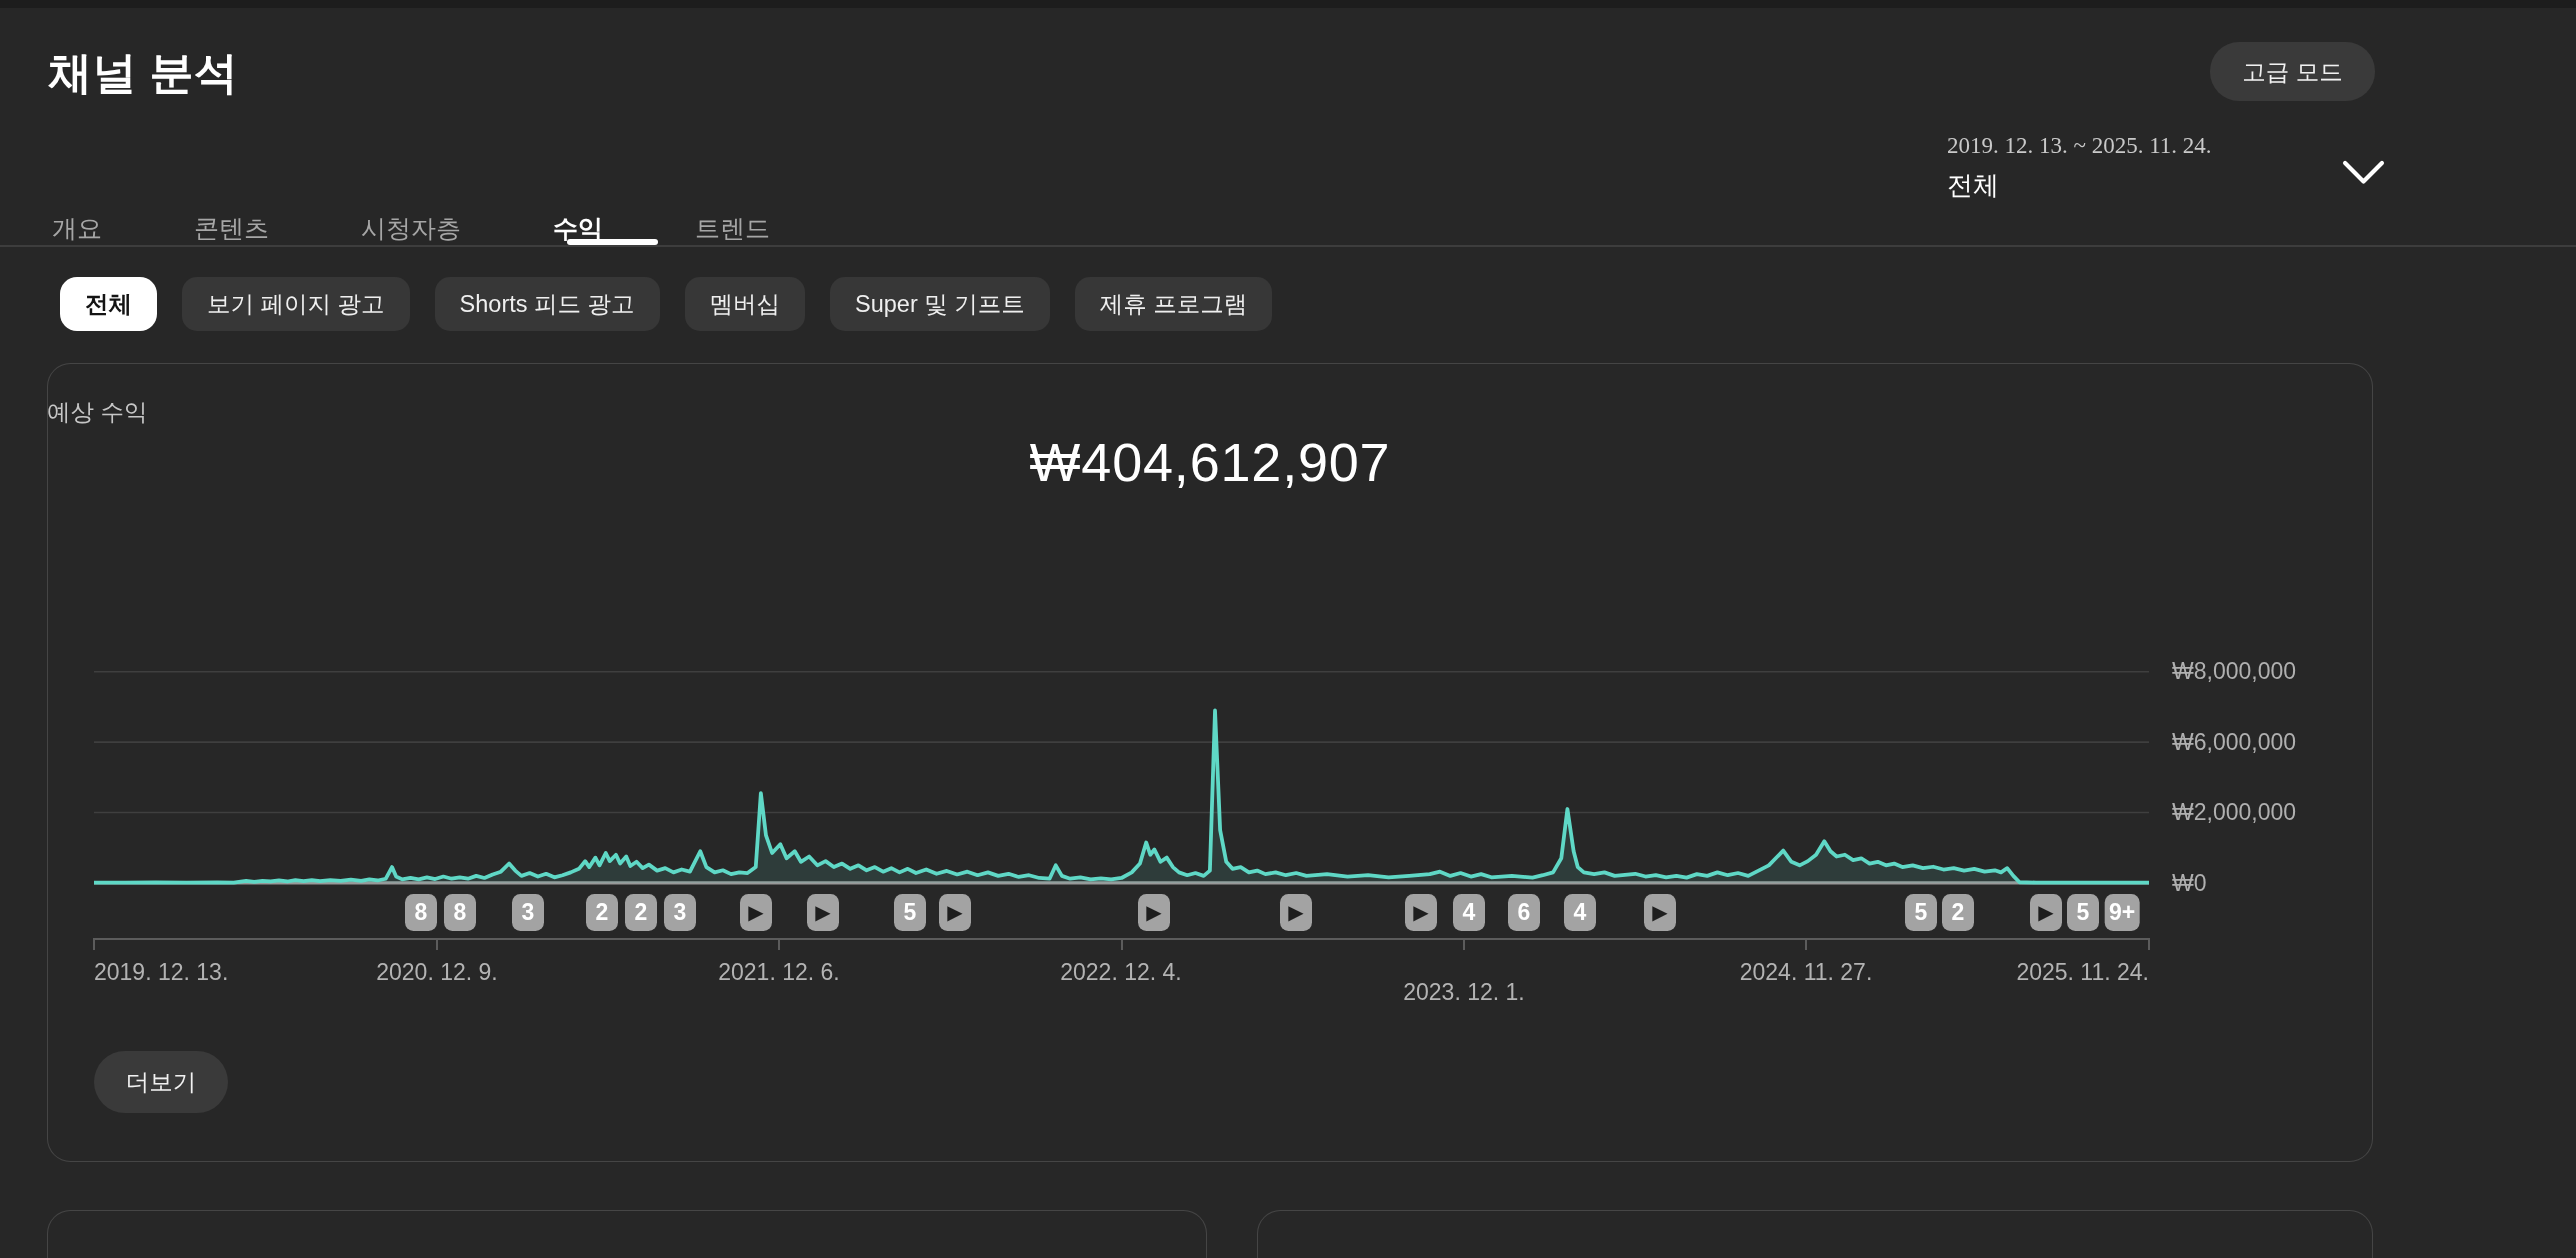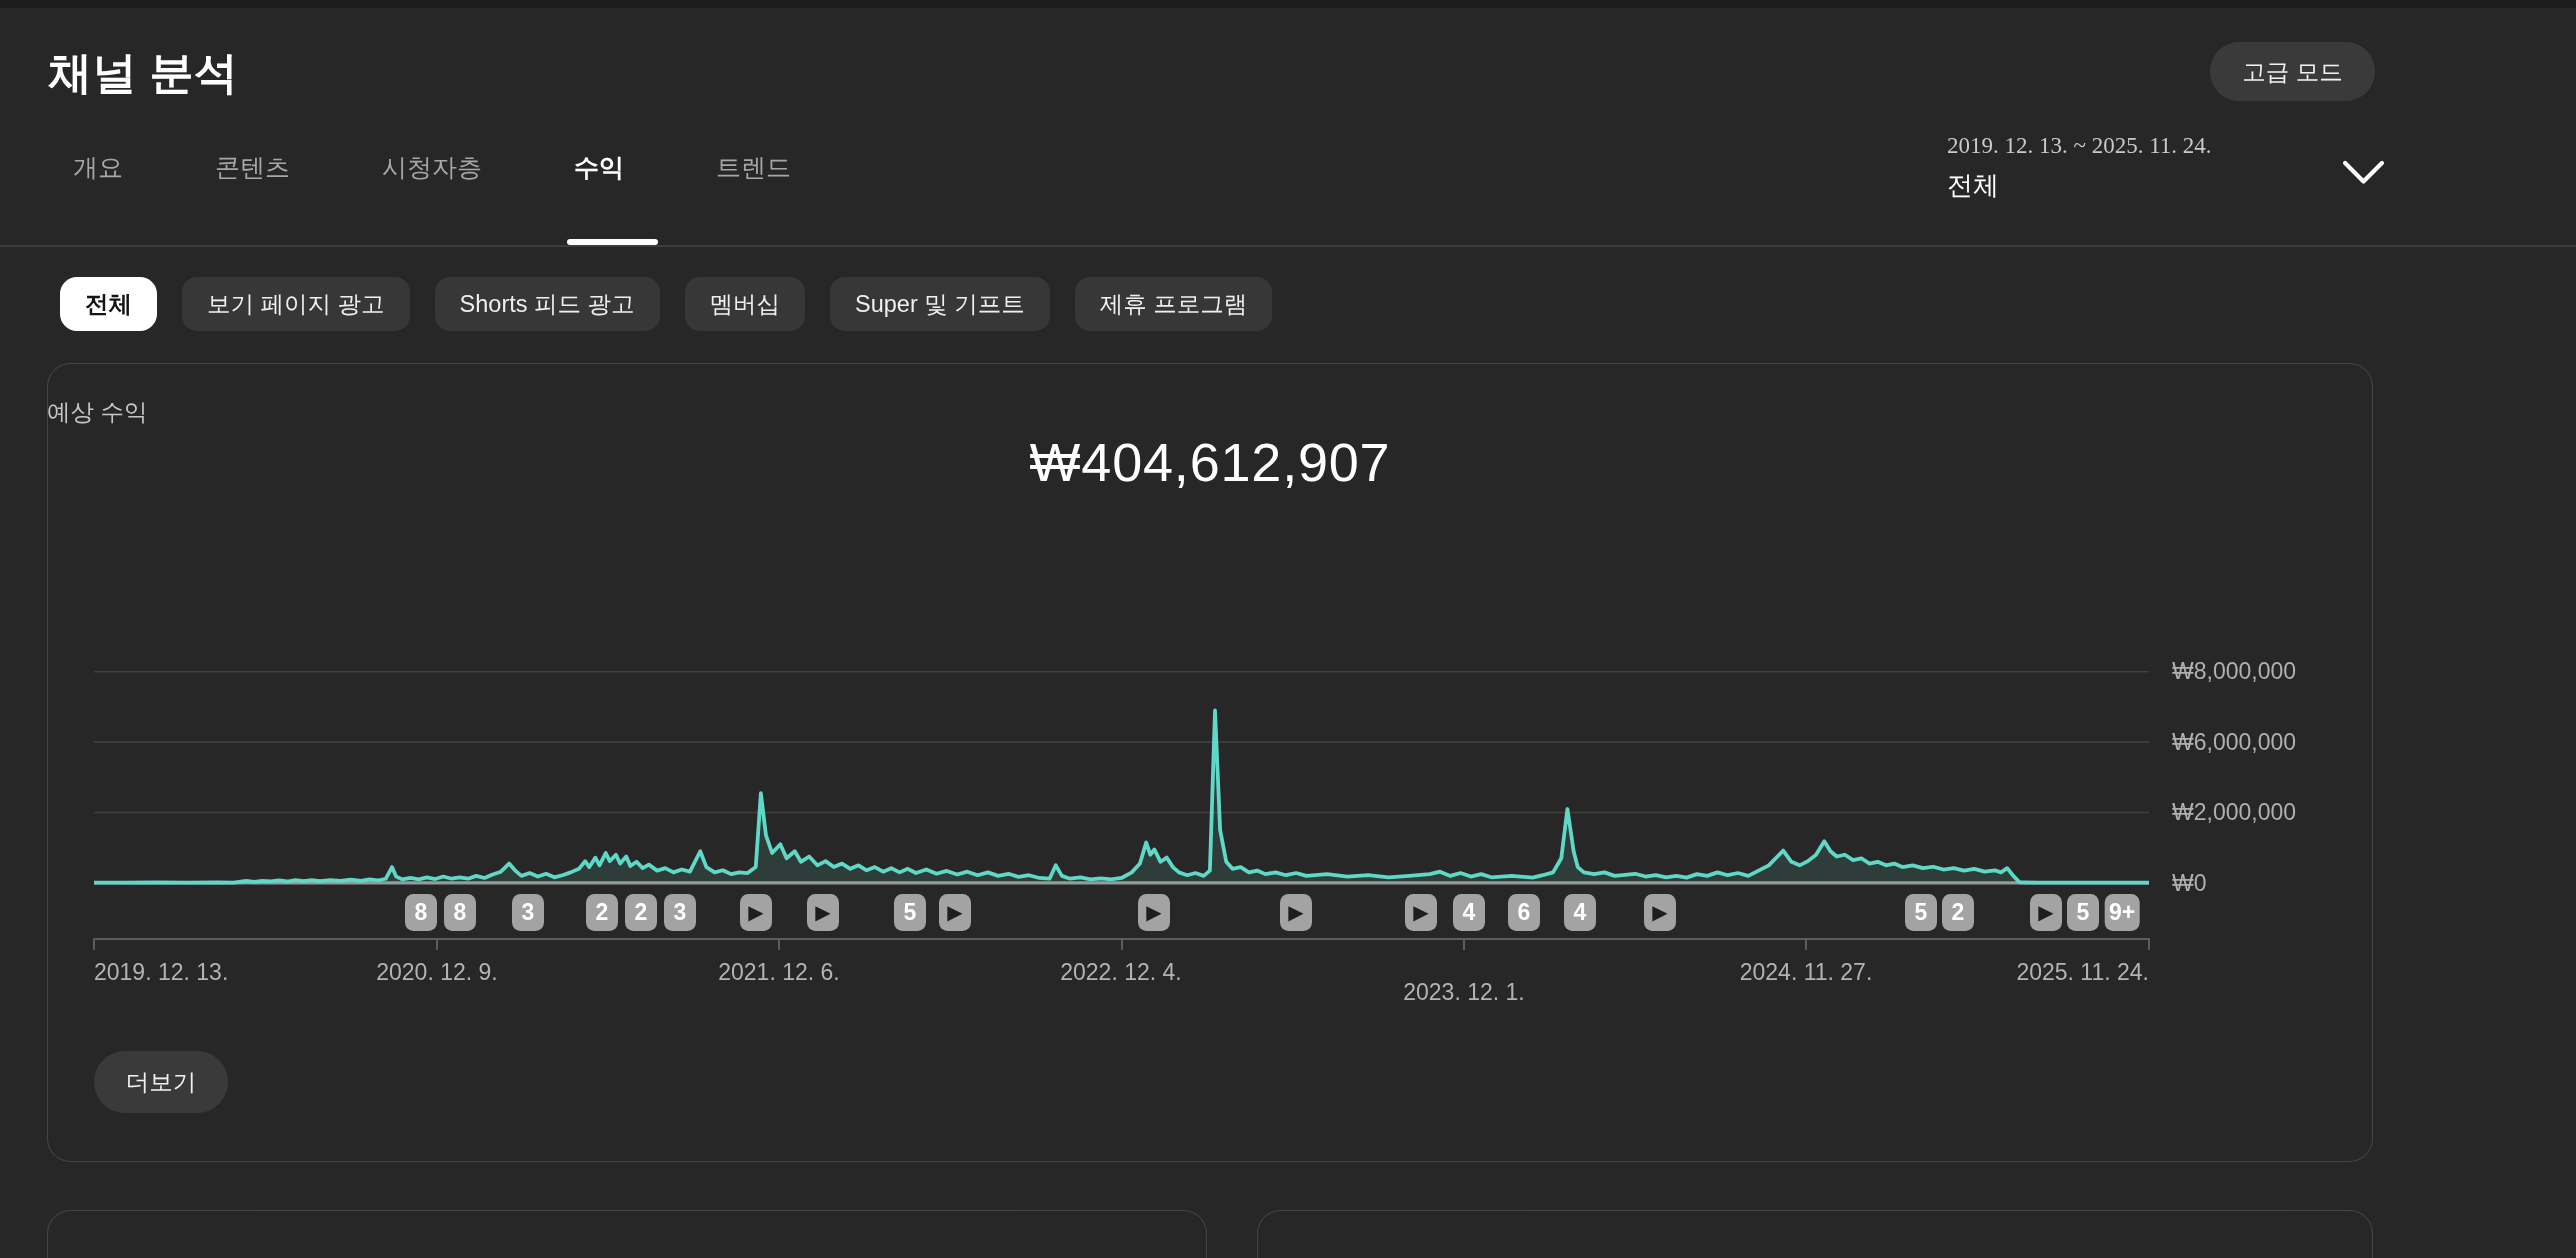--- a/index.html
+++ b/index.html
@@ -11,21 +11,21 @@
   
   #page-title{left:48px;top:44px;font-size:44px;font-weight:700;letter-spacing:0.4px;}
   #advanced-mode-button{left:2210px;top:42px;width:165px;height:59px;background:#3a3a3a;border:none;
         border-radius:29px;color:#f1f1f1;font-size:23.5px;font-family:inherit;cursor:pointer;
         display:flex;align-items:center;justify-content:center;}
   #date-block{left:1947px;top:133px;width:470px;height:84px;}
   #date-range-label{left:0;top:0;font-size:23px;color:#c9c9c9;white-space:nowrap;font-family:Liberation Serif, serif;}
   #date-preset-label{left:0;top:35px;font-size:26px;color:#ffffff;}
   #date-chevron{left:393px;top:25px;width:47px;height:28.5px;cursor:pointer;}
   
-  #tab-bar{left:0;top:151px;width:100%;height:94px;display:flex;align-items:flex-start;padding-left:73px;box-sizing:border-box;gap:92px;}
+  #tab-bar{left:0;top:151px;width:100%;height:94px;display:flex;align-items:flex-end;padding-left:52px;box-sizing:border-box;gap:92px;}
   .tab{font-size:25px;color:#a6a6a6;cursor:pointer;white-space:nowrap;}
   .tab.selected{color:#ffffff;font-weight:700;}
   #tab-underline{left:567px;top:239px;width:91px;height:5.9px;background:#ffffff;border-radius:3.4px;}
   #tab-divider{left:0;top:245px;width:100%;height:1.7px;background:rgba(255,255,255,0.10);}
   
   #filter-row{left:0;top:274px;width:100%;height:59px;display:flex;align-items:center;padding-left:60px;box-sizing:border-box;gap:25px;}
   .chip{height:54px;padding:0 25px;border-radius:15px;background:#373737;color:#efefef;font-size:23.5px;
         display:flex;align-items:center;justify-content:center;cursor:pointer;white-space:nowrap;}
   .chip.selected{background:#ffffff;color:#141414;font-weight:700;border-radius:17px;}
   

